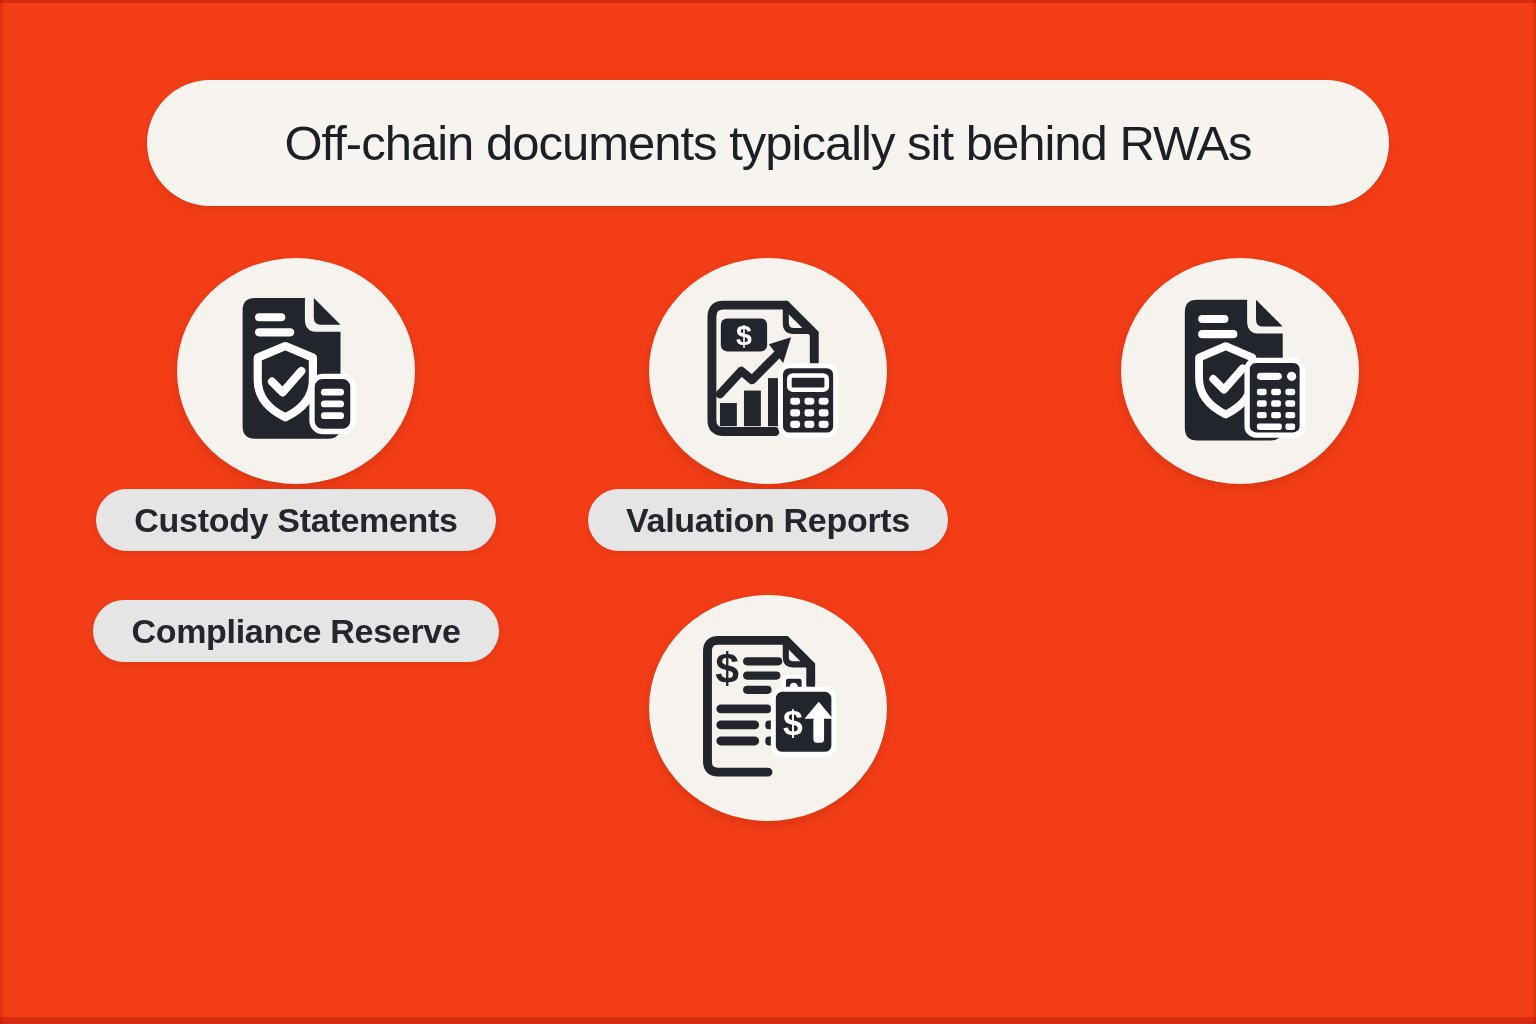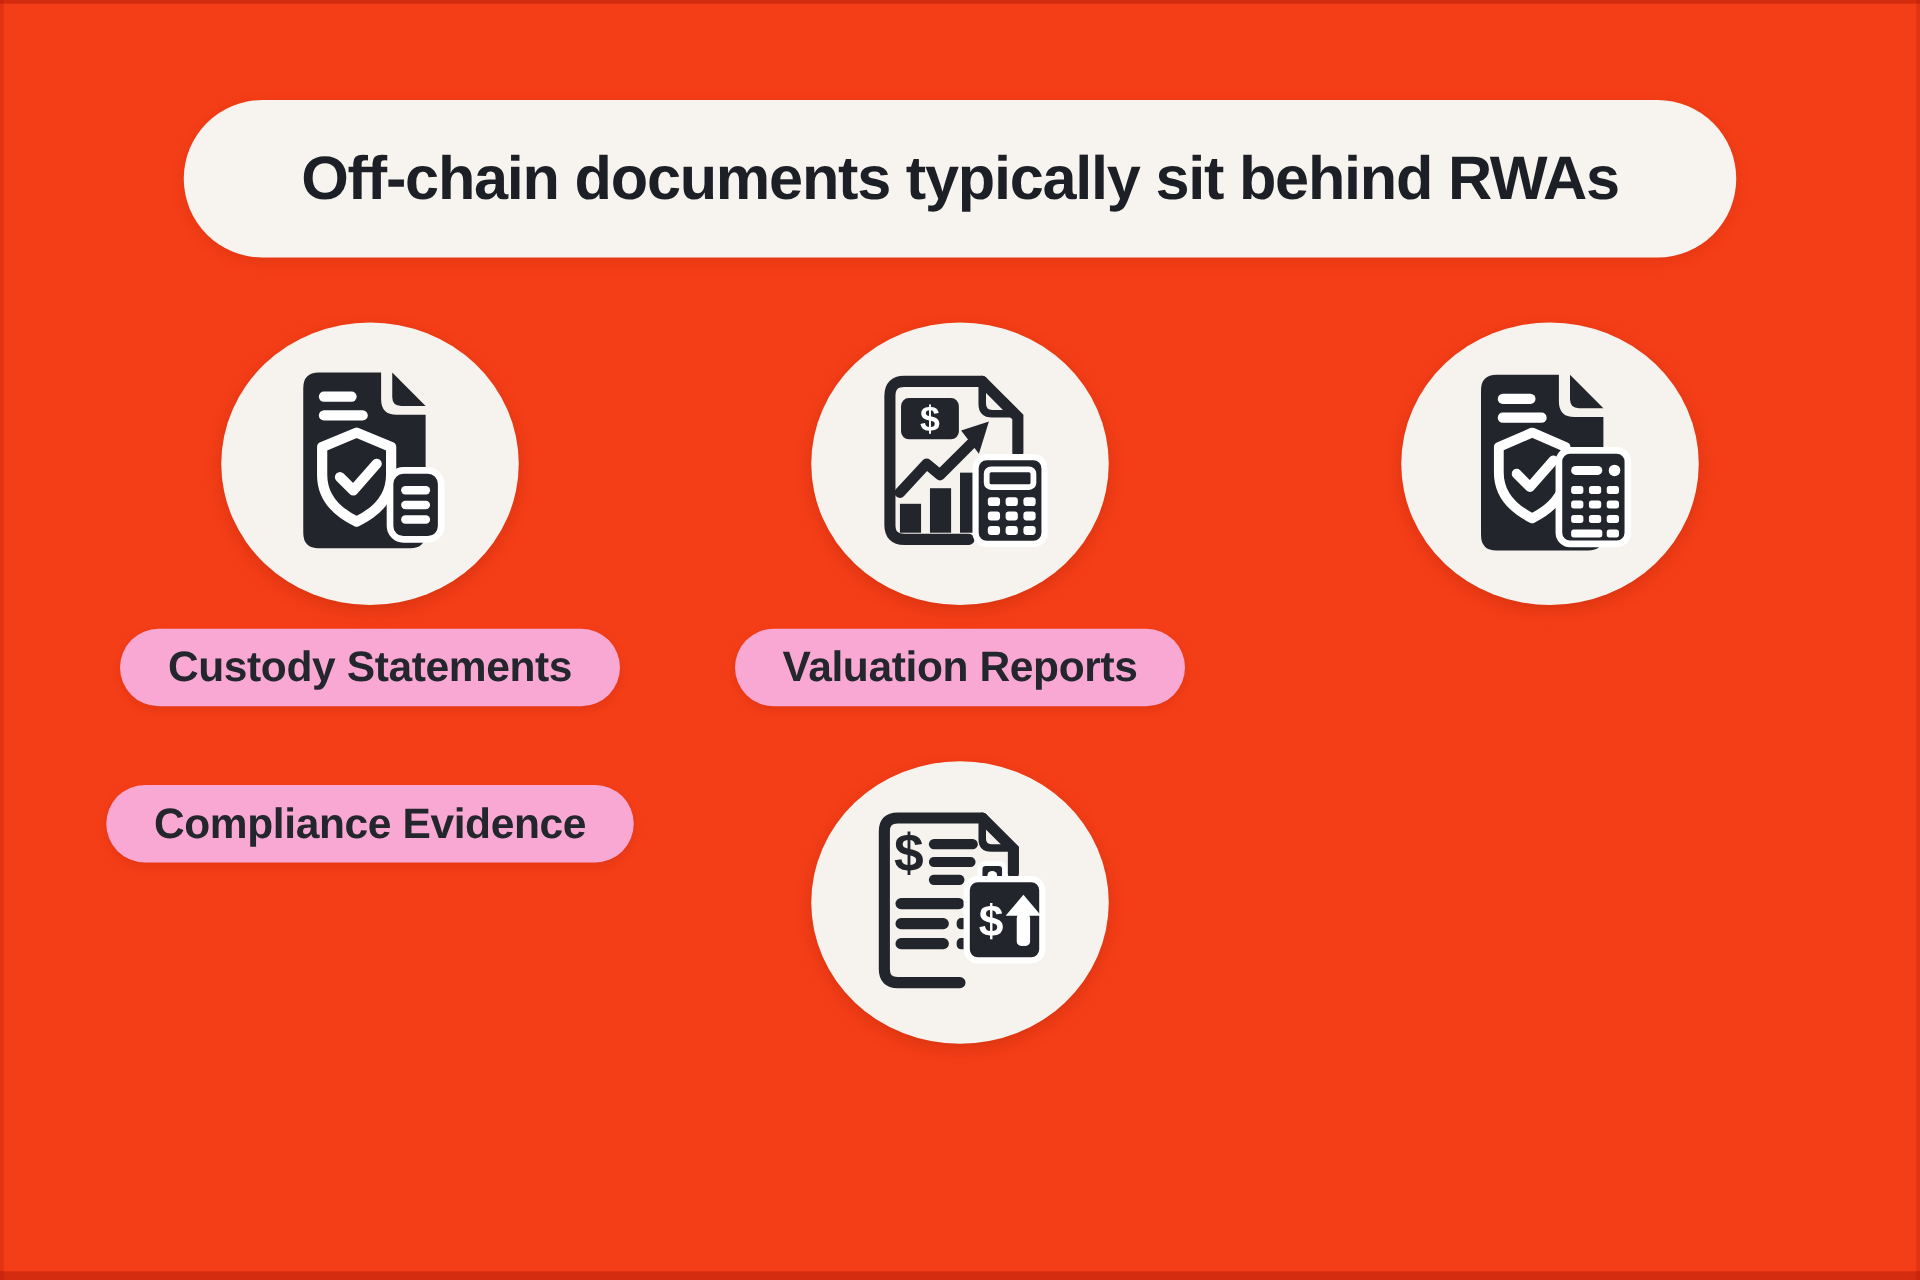--- a/index.html
+++ b/index.html
@@ -5,29 +5,29 @@
   html,body{margin:0;padding:0;}
   body{width:1536px;height:1024px;overflow:hidden;background:#f43e17;font-family:"Liberation Sans",sans-serif;}
   .canvas{position:relative;width:1536px;height:1024px;background:#f43e17;}
   .canvas::before{content:"";position:absolute;inset:0;pointer-events:none;
     box-shadow:inset 0 3px 0 rgba(173,22,6,.45), inset 0 -7px 0 rgba(173,22,6,.45),
                inset 3px 0 0 rgba(173,22,6,.25), inset -3px 0 0 rgba(173,22,6,.25);}
   .title-pill{position:absolute;top:80px;left:50%;transform:translateX(-50%);
     width:1242px;height:126px;background:#f7f4ef;border-radius:63px;
     display:flex;align-items:center;justify-content:center;
     box-shadow:0 3px 10px rgba(150,25,0,.18);}
-  .title-text{font-weight:700;font-size:49px;letter-spacing:-1px;color:#1c2026;white-space:nowrap;}
+  .title-text{font-weight:400;font-size:49px;letter-spacing:-1px;color:#1c2026;white-space:nowrap;}
   .grid{position:absolute;top:258px;left:60px;right:60px;
     display:grid;grid-template-columns:repeat(3,1fr);row-gap:44px;}
   .cell{display:flex;flex-direction:column;align-items:center;}
   .circle{width:238px;height:226px;background:#f6f3ee;border-radius:50%;
     display:flex;align-items:center;justify-content:center;
     box-shadow:0 4px 12px rgba(140,25,0,.25);}
   .circle svg{width:188px;height:178px;}
-  .label-pill{margin-top:19px;background:#f9a8d4;border-radius:31px;height:62px;
+  .label-pill{margin-top:5px;background:#e5e5e5;border-radius:31px;height:62px;
     display:flex;align-items:center;padding:0 38px;
     box-shadow:0 3px 8px rgba(150,25,0,.18);}
   .label-text{font-weight:700;font-size:34px;color:#23262d;white-space:nowrap;letter-spacing:-0.3px;}
   .ic-text{font-family:"Liberation Sans",sans-serif;font-weight:700;}
   .kyc-outline{paint-order:stroke;stroke:#ffffff;stroke-width:2.4px;fill:#22262c;}
 </style>
 </head>
 <body>
 
 <div class="canvas">
@@ -116,21 +116,21 @@
               <rect x="75.5" y="73" width="5.5" height="3.6" rx="1.2"></rect>
             <rect x="59.5" y="79.5" width="14" height="3.6" rx="1.2"></rect>
               <rect x="75.5" y="79.5" width="5.5" height="3.6" rx="1.2"></rect>
           </g>
         </svg>
       </div>
     </div>
 
     <div class="cell">
       <div class="label-pill">
-        <span class="label-text">Compliance Evidence</span>
+        <span class="label-text">Compliance Reserve</span>
       </div>
     </div>
 
     <div class="cell">
       <div class="circle">
         <svg viewBox="0 0 100 100">
           <path d="M60 12 H22 Q16 12 16 18 V80 Q16 86 22 86 H50" fill="none" stroke="#22262c" stroke-width="5" stroke-linecap="round"></path>
           <path d="M60 12 L74 26 V37" fill="none" stroke="#22262c" stroke-width="5" stroke-linecap="round"></path>
           <path d="M60 13 V21.5 Q60 25.5 64 25.5 H73" fill="none" stroke="#22262c" stroke-width="3.4"></path>
           <text class="ic-text" x="27" y="36" font-size="24" text-anchor="middle" fill="#22262c">$</text>

